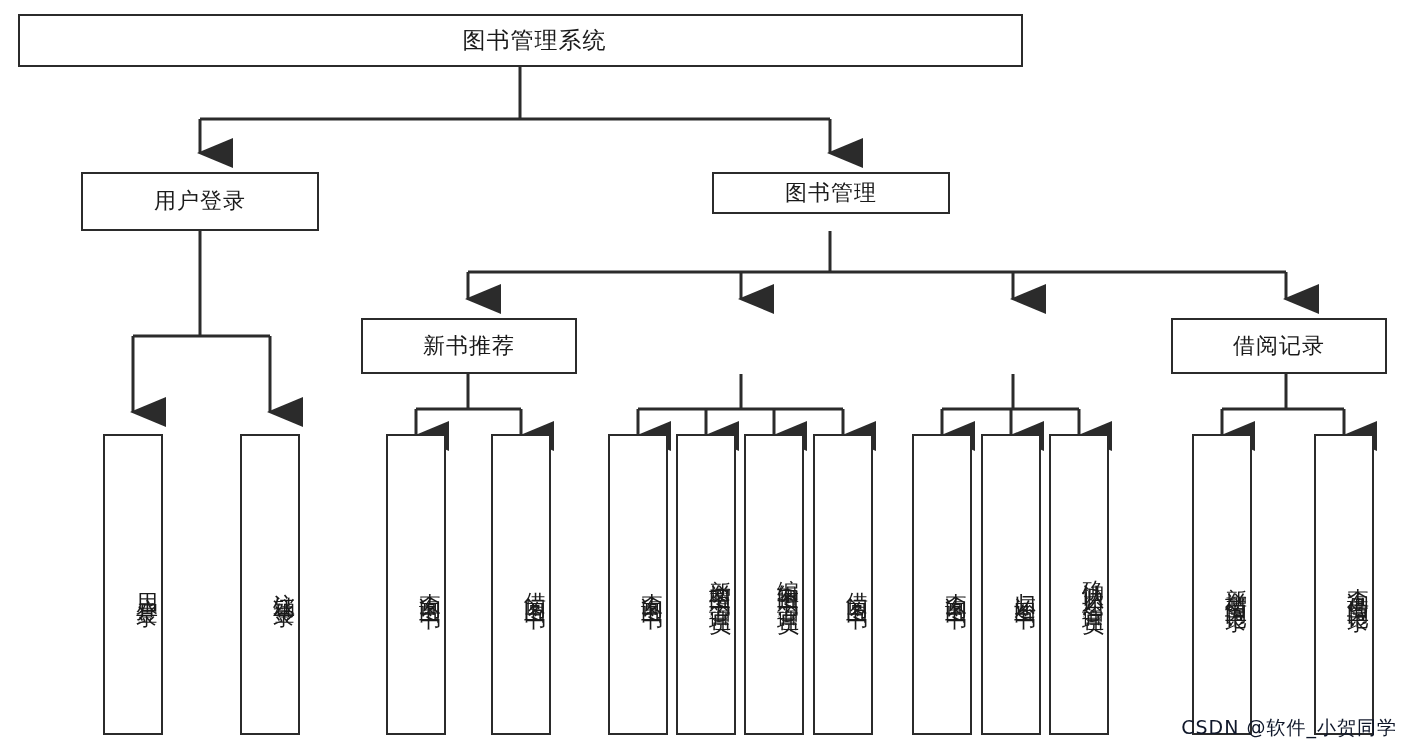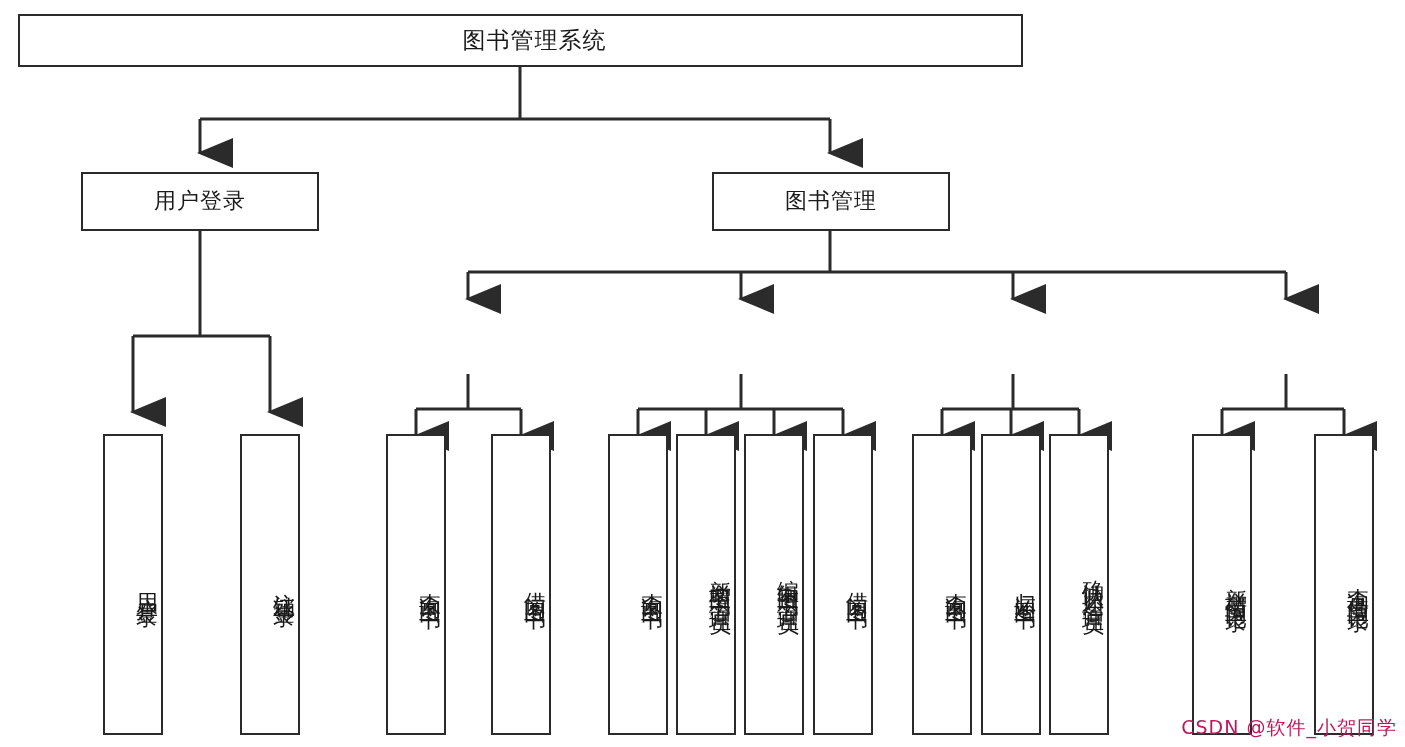--- a/index.html
+++ b/index.html
@@ -55,21 +55,21 @@
   .node.v > span{
     display:block;
     writing-mode:vertical-rl;
     text-orientation:upright;
   }
   .watermark{
     position:absolute;
     right:8px;
     bottom:6px;
     font-size:19px;
-    color:#be185d;
+    color:#0f172a;
     letter-spacing:1px;
     white-space:nowrap;
     user-select:none;
   }
 </style>
 </head>
 <body>
 
 <div id="canvas">
 
@@ -126,24 +126,30 @@
     </g>
   </svg>
 
   <div class="node root" style="left:18px; top:14px; width:1005px; height:53px;">
     <span>图书管理系统</span>
   </div>
 
   <div class="node h" style="left:81px; top:172px; width:238px; height:59px;">
     <span>用户登录</span>
   </div>
-  <div class="node h" style="left:712px; top:172px; width:238px; height:59px;">
+  <div class="node h" style="left:712px; top:172px; width:238px; height:42px;">
     <span>图书管理</span>
   </div>
 
+  <div class="node h" style="left:361px; top:318px; width:216px; height:56px;">
+    <span>新书推荐</span>
+  </div>
+  <div class="node h" style="left:1171px; top:318px; width:216px; height:56px;">
+    <span>借阅记录</span>
+  </div>
 
   <div class="node v" style="left:103px; top:434px; width:60px; height:301px;">
     <span>用户登录</span>
   </div>
   <div class="node v" style="left:240px; top:434px; width:60px; height:301px;">
     <span>注销登录</span>
   </div>
 
   <div class="node v" style="left:386px; top:434px; width:60px; height:301px;">
     <span>查询图书</span>

